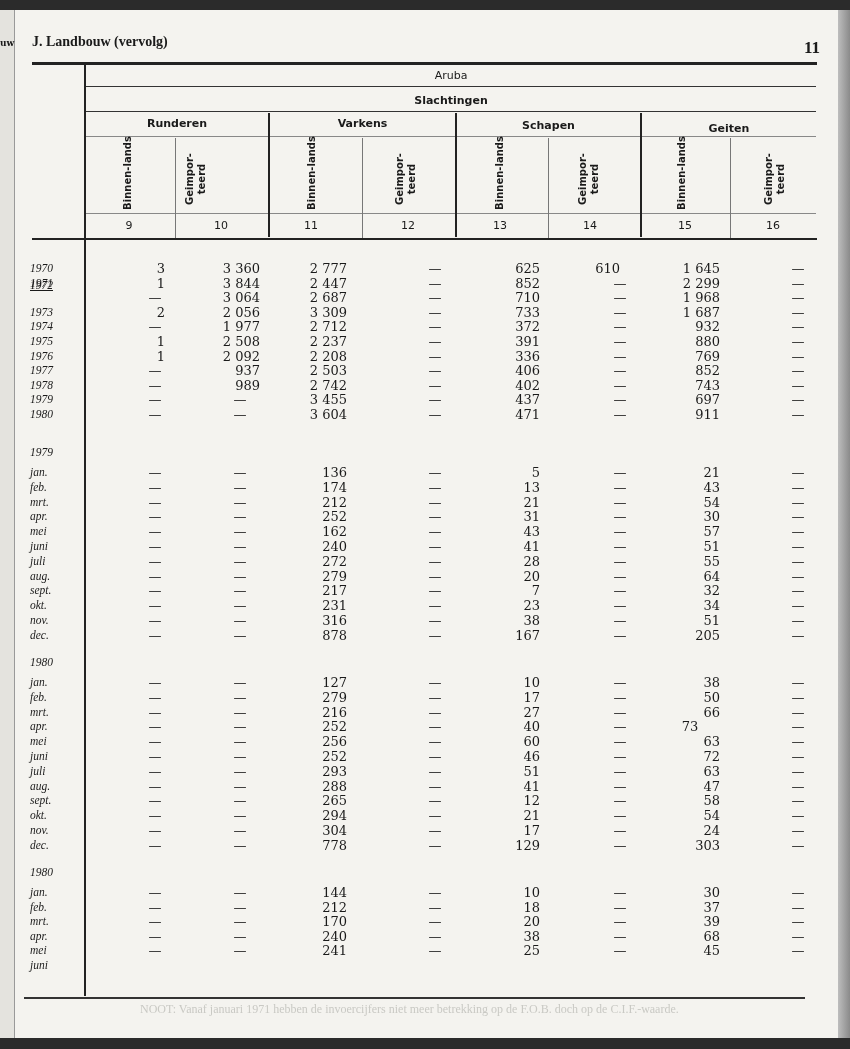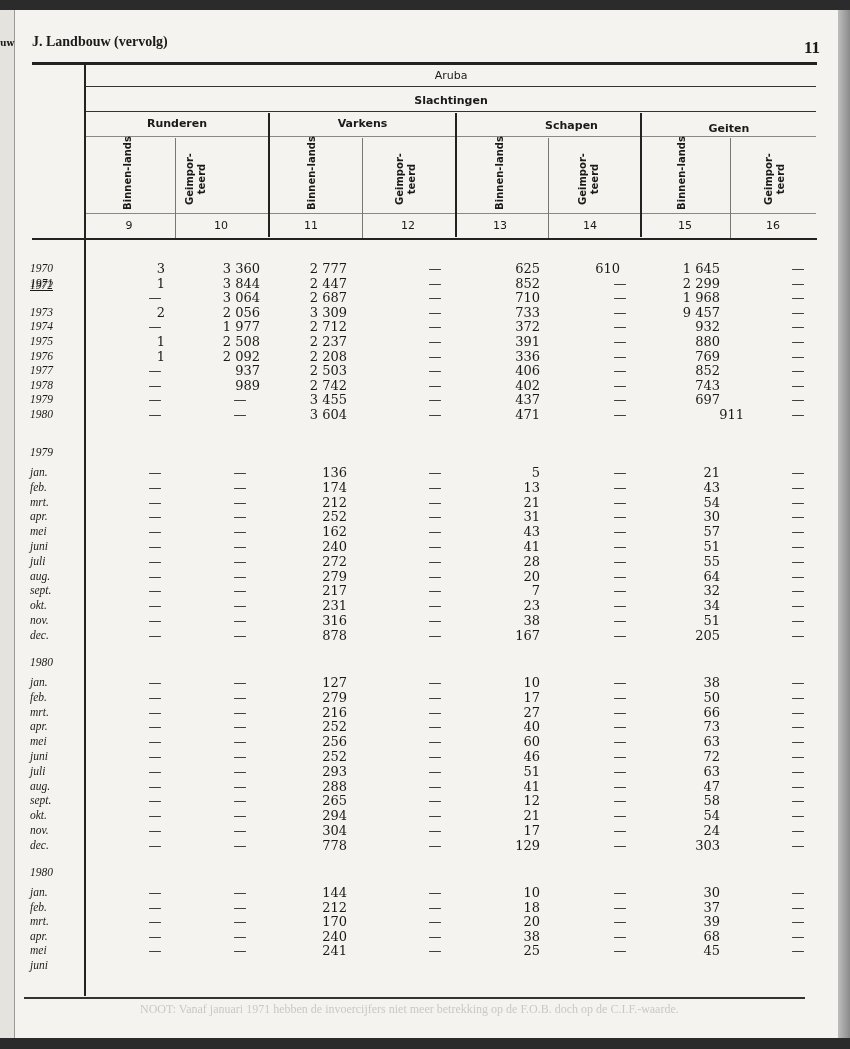--- a/index.html
+++ b/index.html
@@ -85,21 +85,21 @@
 <div class="vline thin" style="left:175px;top:138px;height:100px;"></div>
 <div class="vline thin" style="left:362px;top:138px;height:100px;"></div>
 <div class="vline thin" style="left:548px;top:138px;height:100px;"></div>
 <div class="vline thin" style="left:730px;top:138px;height:100px;"></div>
 
 <div class="hdr" style="left:86px;width:730px;top:69px;font-weight:normal;">Aruba</div>
 <div class="hdr" style="left:86px;width:730px;top:94px;">Slachtingen</div>
 
 <div class="hdr" style="left:86px;width:182px;top:117px;">Runderen</div>
 <div class="hdr" style="left:270px;width:185px;top:117px;">Varkens</div>
-<div class="hdr" style="left:457px;width:183px;top:119px;padding-left:23px;">Schapen</div>
+<div class="hdr" style="left:457px;width:183px;top:119px;">Schapen</div>
 <div class="hdr" style="left:642px;width:174px;top:122px;">Geiten</div>
 
 <div class="rot" style="left:88px;top:167px;">Binnen-lands</div>
 <div class="rot" style="left:156px;top:167px;">Geimpor-teerd</div>
 <div class="rot" style="left:272px;top:167px;">Binnen-lands</div>
 <div class="rot" style="left:366px;top:167px;">Geimpor-teerd</div>
 <div class="rot" style="left:460px;top:167px;">Binnen-lands</div>
 <div class="rot" style="left:549px;top:167px;">Geimpor-teerd</div>
 <div class="rot" style="left:642px;top:167px;">Binnen-lands</div>
 <div class="rot" style="left:735px;top:167px;">Geimpor-teerd</div>
@@ -143,21 +143,21 @@
     <div class="cell" style="left: 610px; width: 20px; text-align: center; top: 291.2px;">—</div>
     <div class="cell" style="left: 660px; width: 60px; top: 291.2px;">1 968</div>
     <div class="cell" style="left: 788px; width: 20px; text-align: center; top: 291.2px;">—</div>
     <div class="row-label" style="top: 305.8px;">1973</div>
     <div class="cell" style="left: 105px; width: 60px; top: 305.8px;">2</div>
     <div class="cell" style="left: 200px; width: 60px; top: 305.8px;">2 056</div>
     <div class="cell" style="left: 287px; width: 60px; top: 305.8px;">3 309</div>
     <div class="cell" style="left: 425px; width: 20px; text-align: center; top: 305.8px;">—</div>
     <div class="cell" style="left: 480px; width: 60px; top: 305.8px;">733</div>
     <div class="cell" style="left: 610px; width: 20px; text-align: center; top: 305.8px;">—</div>
-    <div class="cell" style="left: 660px; width: 60px; top: 305.8px;">9 457</div>
+    <div class="cell" style="left: 660px; width: 60px; top: 305.8px;">1 687</div>
     <div class="cell" style="left: 788px; width: 20px; text-align: center; top: 305.8px;">—</div>
     <div class="row-label" style="top: 320.4px;">1974</div>
     <div class="cell" style="left: 145px; width: 20px; text-align: center; top: 320.4px;">—</div>
     <div class="cell" style="left: 200px; width: 60px; top: 320.4px;">1 977</div>
     <div class="cell" style="left: 287px; width: 60px; top: 320.4px;">2 712</div>
     <div class="cell" style="left: 425px; width: 20px; text-align: center; top: 320.4px;">—</div>
     <div class="cell" style="left: 480px; width: 60px; top: 320.4px;">372</div>
     <div class="cell" style="left: 610px; width: 20px; text-align: center; top: 320.4px;">—</div>
     <div class="cell" style="left: 660px; width: 60px; top: 320.4px;">932</div>
     <div class="cell" style="left: 788px; width: 20px; text-align: center; top: 320.4px;">—</div>
@@ -206,21 +206,21 @@
     <div class="cell" style="left: 610px; width: 20px; text-align: center; top: 393.4px;">—</div>
     <div class="cell" style="left: 660px; width: 60px; top: 393.4px;">697</div>
     <div class="cell" style="left: 788px; width: 20px; text-align: center; top: 393.4px;">—</div>
     <div class="row-label" style="top: 408px;">1980</div>
     <div class="cell" style="left: 145px; width: 20px; text-align: center; top: 408px;">—</div>
     <div class="cell" style="left: 230px; width: 20px; text-align: center; top: 408px;">—</div>
     <div class="cell" style="left: 287px; width: 60px; top: 408px;">3 604</div>
     <div class="cell" style="left: 425px; width: 20px; text-align: center; top: 408px;">—</div>
     <div class="cell" style="left: 480px; width: 60px; top: 408px;">471</div>
     <div class="cell" style="left: 610px; width: 20px; text-align: center; top: 408px;">—</div>
-    <div class="cell" style="left: 684px; width: 60px; top: 408px; text-align: right;">911</div>
+    <div class="cell" style="left: 660px; width: 60px; top: 408px; text-align: right;">911</div>
     <div class="cell" style="left: 788px; width: 20px; text-align: center; top: 408px;">—</div>
     <div class="row-label" style="top: 446px;">1979</div>
     <div class="row-label" style="top: 466px;">jan.</div>
     <div class="cell" style="left: 145px; width: 20px; text-align: center; top: 466px;">—</div>
     <div class="cell" style="left: 230px; width: 20px; text-align: center; top: 466px;">—</div>
     <div class="cell" style="left: 287px; width: 60px; top: 466px;">136</div>
     <div class="cell" style="left: 425px; width: 20px; text-align: center; top: 466px;">—</div>
     <div class="cell" style="left: 480px; width: 60px; top: 466px;">5</div>
     <div class="cell" style="left: 610px; width: 20px; text-align: center; top: 466px;">—</div>
     <div class="cell" style="left: 660px; width: 60px; top: 466px;">21</div>
@@ -352,21 +352,21 @@
     <div class="cell" style="left: 610px; width: 20px; text-align: center; top: 705.6px;">—</div>
     <div class="cell" style="left: 660px; width: 60px; top: 705.6px;">66</div>
     <div class="cell" style="left: 788px; width: 20px; text-align: center; top: 705.6px;">—</div>
     <div class="row-label" style="top: 720.4px;">apr.</div>
     <div class="cell" style="left: 145px; width: 20px; text-align: center; top: 720.4px;">—</div>
     <div class="cell" style="left: 230px; width: 20px; text-align: center; top: 720.4px;">—</div>
     <div class="cell" style="left: 287px; width: 60px; top: 720.4px;">252</div>
     <div class="cell" style="left: 425px; width: 20px; text-align: center; top: 720.4px;">—</div>
     <div class="cell" style="left: 480px; width: 60px; top: 720.4px;">40</div>
     <div class="cell" style="left: 610px; width: 20px; text-align: center; top: 720.4px;">—</div>
-    <div class="cell" style="left: 660px; width: 60px; top: 720.4px;">73</div>
+    <div class="cell" style="left: 660px; width: 60px; top: 720.4px; text-align: center;">73</div>
     <div class="cell" style="left: 788px; width: 20px; text-align: center; top: 720.4px;">—</div>
     <div class="row-label" style="top: 735.2px;">mei</div>
     <div class="cell" style="left: 145px; width: 20px; text-align: center; top: 735.2px;">—</div>
     <div class="cell" style="left: 230px; width: 20px; text-align: center; top: 735.2px;">—</div>
     <div class="cell" style="left: 287px; width: 60px; top: 735.2px;">256</div>
     <div class="cell" style="left: 425px; width: 20px; text-align: center; top: 735.2px;">—</div>
     <div class="cell" style="left: 480px; width: 60px; top: 735.2px;">60</div>
     <div class="cell" style="left: 610px; width: 20px; text-align: center; top: 735.2px;">—</div>
     <div class="cell" style="left: 660px; width: 60px; top: 735.2px;">63</div>
     <div class="cell" style="left: 788px; width: 20px; text-align: center; top: 735.2px;">—</div>

